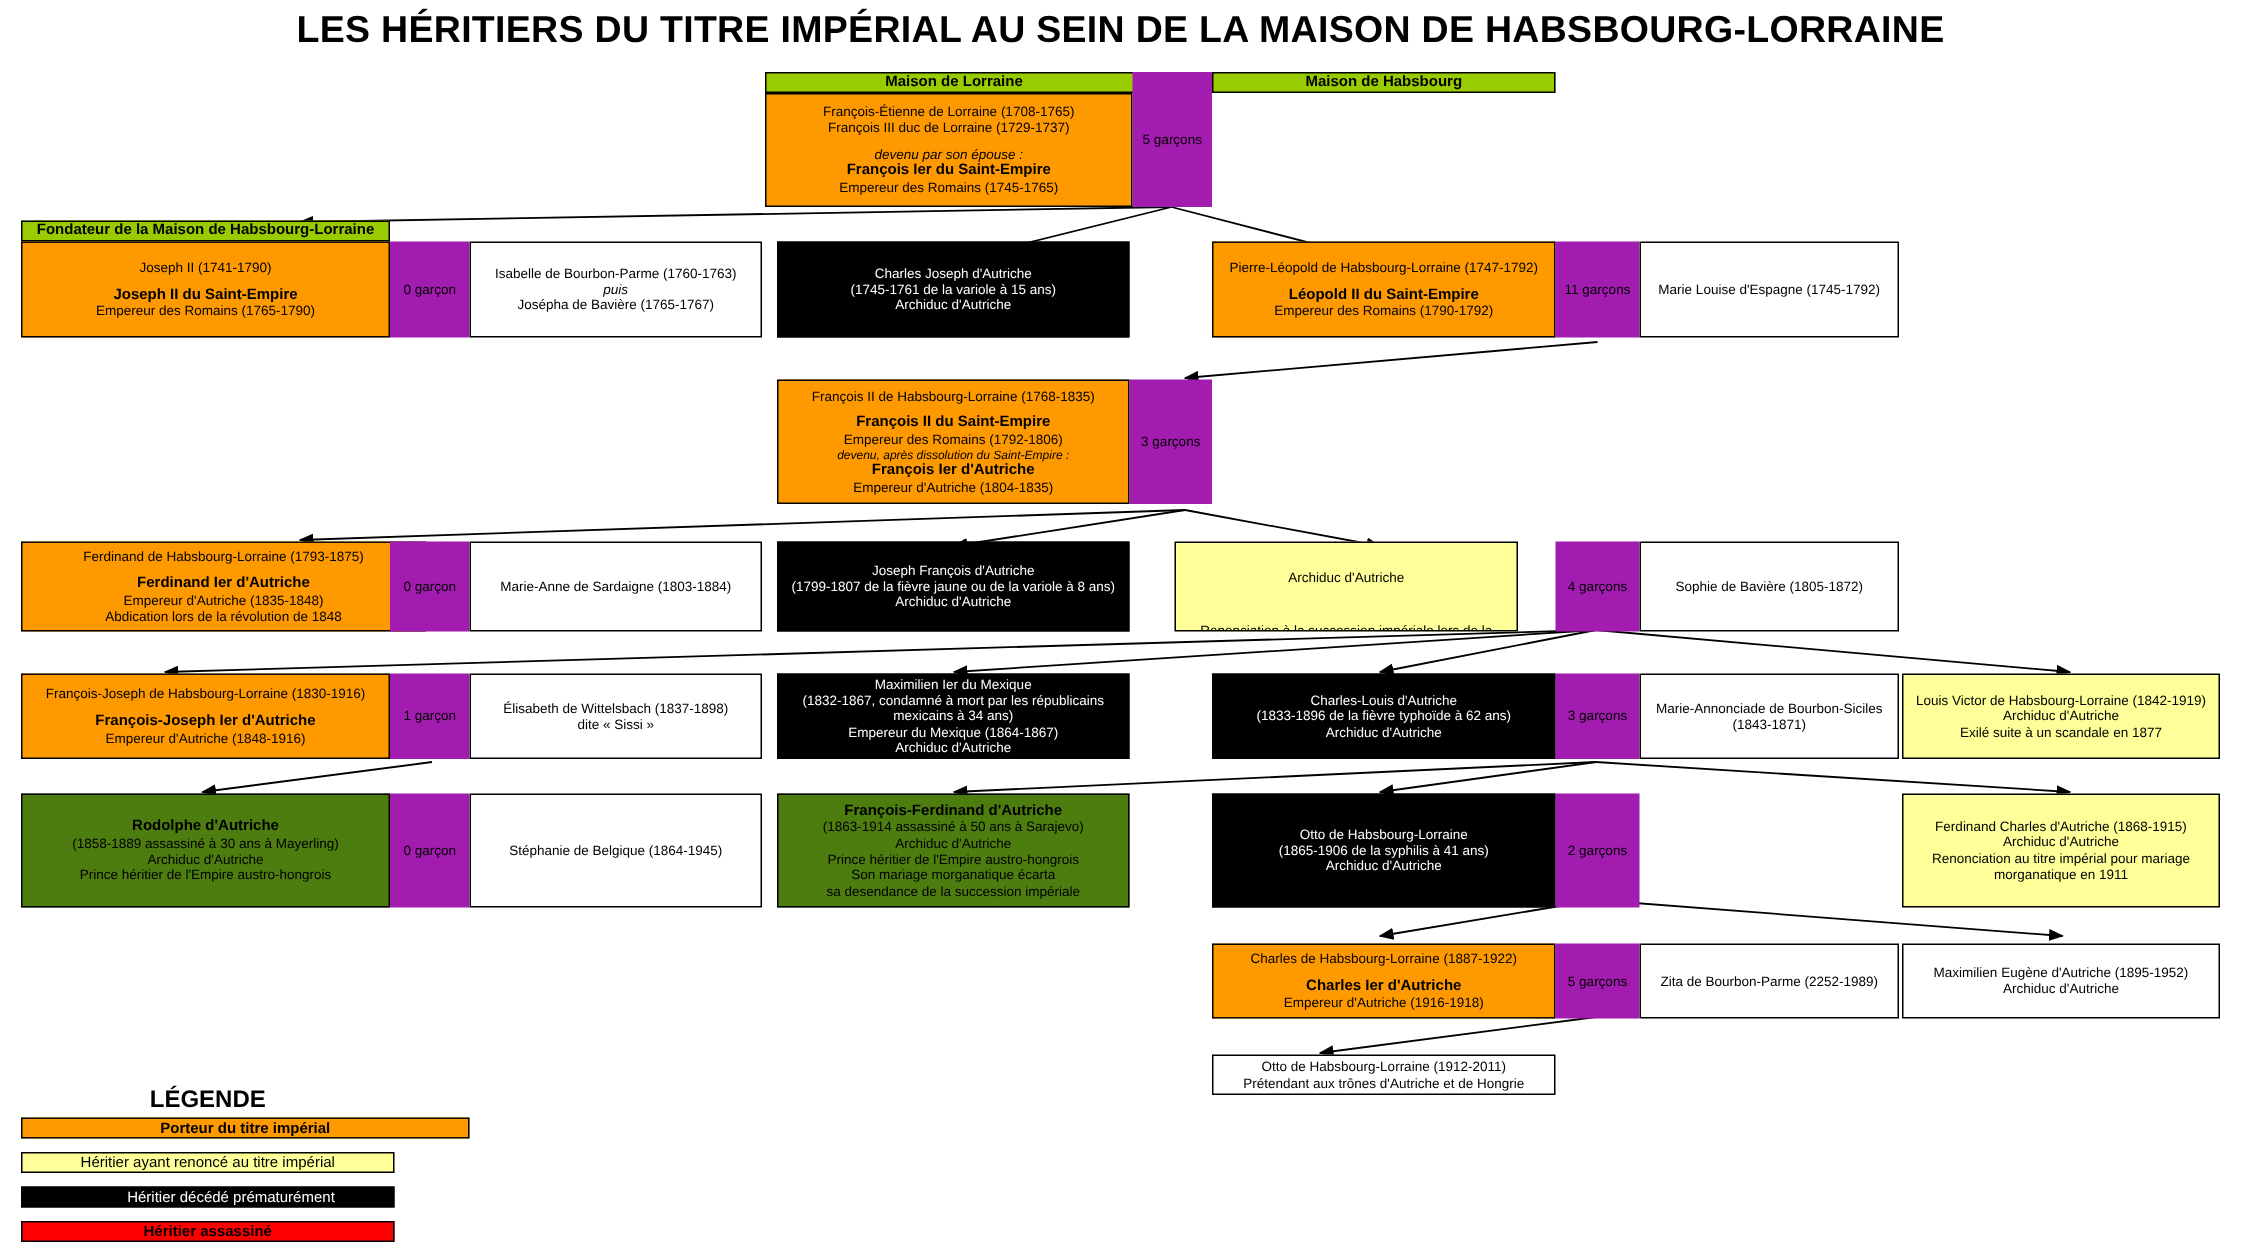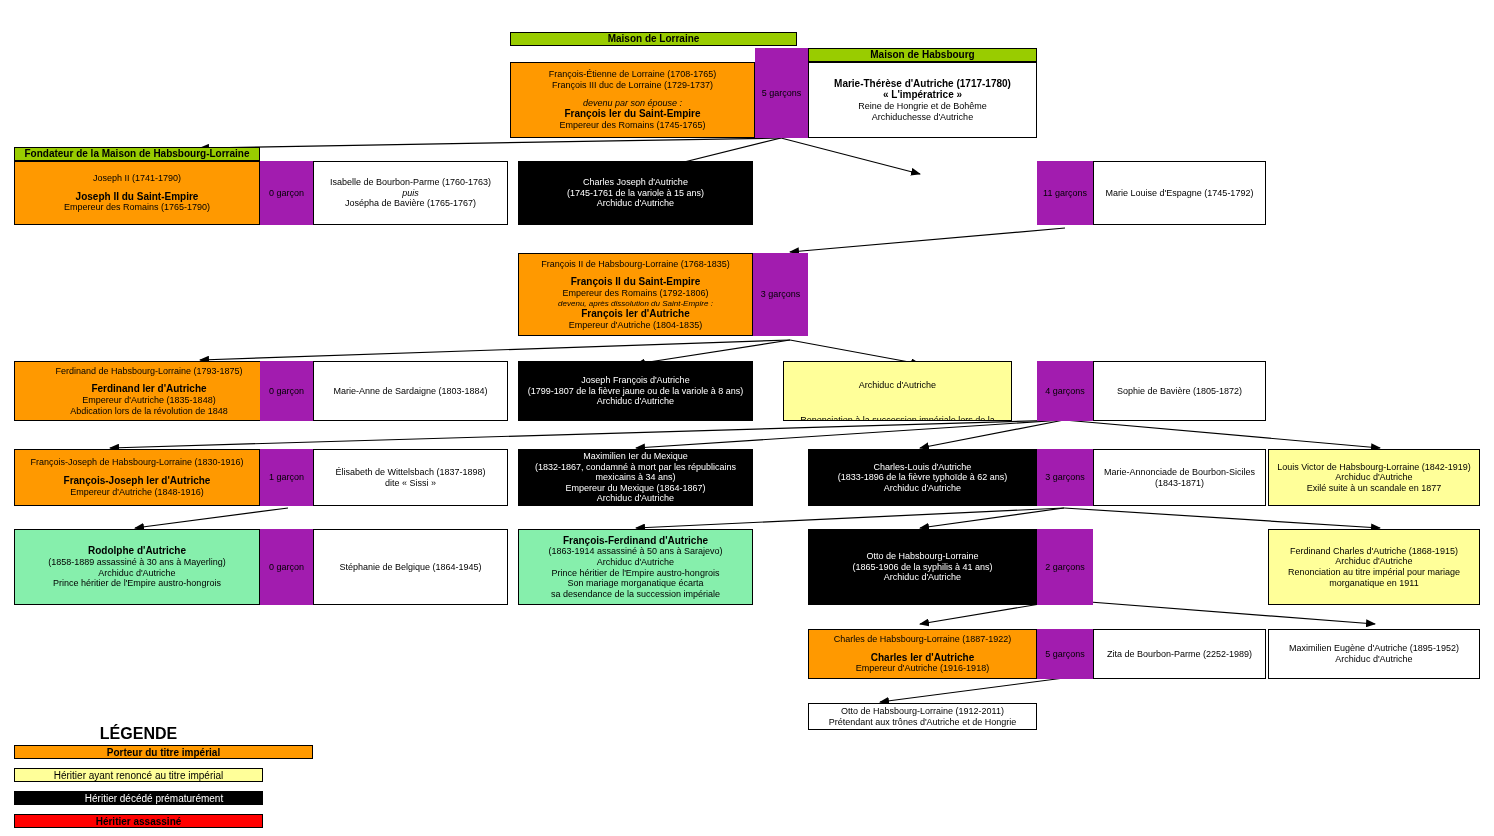--- a/index.html
+++ b/index.html
@@ -37,21 +37,21 @@
   }
   .node .ln{display:block;width:100%;padding:0 3px;box-sizing:border-box;}
   .b{font-weight:bold;}
   .i{font-style:italic;}
   .sp{height:7px;}
 
   .orange{background:#FF9900;color:#000;}
   .white{background:#FFFFFF;color:#000;}
   .black{background:#000000;color:#FFFFFF;}
   .yellow{background:#FFFF99;color:#000;}
-  .red{background:#86efac;color:#000;}
+  .red{background:#4d7c0f;color:#000;}
   .pink{background:#a21caf;color:#000;border:none;}
   .green{background:#99CC00;color:#000;font-weight:bold;}
 
   .title{
     position:absolute;
     left:0;top:6px;width:1494px;
     text-align:center;
     font-size:25px;
     font-weight:bold;
     letter-spacing:0.2px;
@@ -73,20 +73,21 @@
     font-size:10px;
     z-index:3;
   }
   .legend-row.bold{font-weight:bold;}
 </style>
 </head>
 <body>
 
 <div id="canvas">
 
+  <div class="title">LES HÉRITIERS DU TITRE IMPÉRIAL AU SEIN DE LA MAISON DE HABSBOURG-LORRAINE</div>
 
   <svg id="arrows" viewBox="0 0 1494 836">
     <defs>
       <marker id="ah" markerWidth="10" markerHeight="8" refX="9" refY="4" orient="auto" markerUnits="userSpaceOnUse">
         <path d="M0,0 L10,4 L0,8 z" fill="#000"></path>
       </marker>
     </defs>
     <g stroke="#000" stroke-width="1.2" fill="none" marker-end="url(#ah)">
 
       <path d="M781,138 L200,148"></path>
@@ -110,42 +111,36 @@
       <path d="M1064,508 L920,528"></path>
       <path d="M1064,508 L1380,528"></path>
 
       <path d="M1064,600 L920,624"></path>
       <path d="M1064,600 L1375,624"></path>
 
       <path d="M1064,678 L880,702"></path>
     </g>
   </svg>
 
-  <div class="node green" style="left:510px;top:32px;width:287px;height:14px;font-size:10px;">
+  <div class="node green" style="left:510px;top:48px;width:252px;height:14px;font-size:10px;">
     <span class="ln">Maison de Lorraine</span>
   </div>
   <div class="node orange" style="left:510px;top:62px;width:245px;height:76px;font-size:9px;">
     <span class="ln">François-Étienne de Lorraine (1708-1765)</span>
     <span class="ln">François III duc de Lorraine (1729-1737)</span>
     <span class="sp"></span>
     <span class="ln i">devenu par son épouse :</span>
     <span class="ln b" style="font-size:10px;">François Ier du Saint-Empire</span>
     <span class="ln">Empereur des Romains (1745-1765)</span>
   </div>
   <div class="node pink" style="left:755px;top:48px;width:53px;height:90px;font-size:9px;">
     <span class="ln">5 garçons</span>
   </div>
   <div class="node green" style="left:808px;top:48px;width:229px;height:14px;font-size:10px;">
     <span class="ln">Maison de Habsbourg</span>
-  </div>
-  <div class="node white" style="left:808px;top:62px;width:229px;height:76px;font-size:9px;">
-    <span class="ln b" style="font-size:10px;">Marie-Thérèse d'Autriche (1717-1780)</span>
-    <span class="ln b" style="font-size:10px;">« L'impératrice »</span>
-    <span class="ln">Reine de Hongrie et de Bohême</span>
-    <span class="ln">Archiduchesse d'Autriche</span>
   </div>
 
   <div class="node green" style="left:14px;top:147px;width:246px;height:14px;font-size:10px;">
     <span class="ln">Fondateur de la Maison de Habsbourg-Lorraine</span>
   </div>
   <div class="node orange" style="left:14px;top:161px;width:246px;height:64px;font-size:9px;">
     <span class="ln">Joseph II (1741-1790)</span>
     <span class="sp"></span>
     <span class="ln b" style="font-size:10px;">Joseph II du Saint-Empire</span>
     <span class="ln">Empereur des Romains (1765-1790)</span>
@@ -155,20 +150,26 @@
   </div>
   <div class="node white" style="left:313px;top:161px;width:195px;height:64px;font-size:9px;">
     <span class="ln">Isabelle de Bourbon-Parme (1760-1763)</span>
     <span class="ln i">puis</span>
     <span class="ln">Josépha de Bavière (1765-1767)</span>
   </div>
   <div class="node black" style="left:518px;top:161px;width:235px;height:64px;font-size:9px;">
     <span class="ln">Charles Joseph d'Autriche</span>
     <span class="ln">(1745-1761 de la variole à 15 ans)</span>
     <span class="ln">Archiduc d'Autriche</span>
+  </div>
+  <div class="node orange" style="left:808px;top:161px;width:229px;height:64px;font-size:9px;">
+    <span class="ln">Pierre-Léopold de Habsbourg-Lorraine (1747-1792)</span>
+    <span class="sp"></span>
+    <span class="ln b" style="font-size:10px;">Léopold II du Saint-Empire</span>
+    <span class="ln">Empereur des Romains (1790-1792)</span>
   </div>
   <div class="node pink" style="left:1037px;top:161px;width:56px;height:64px;font-size:9px;">
     <span class="ln">11 garçons</span>
   </div>
   <div class="node white" style="left:1093px;top:161px;width:173px;height:64px;font-size:9px;">
     <span class="ln">Marie Louise d'Espagne (1745-1792)</span>
   </div>
 
   <div class="node orange" style="left:518px;top:253px;width:235px;height:83px;font-size:9px;">
     <span class="ln">François II de Habsbourg-Lorraine (1768-1835)</span>

